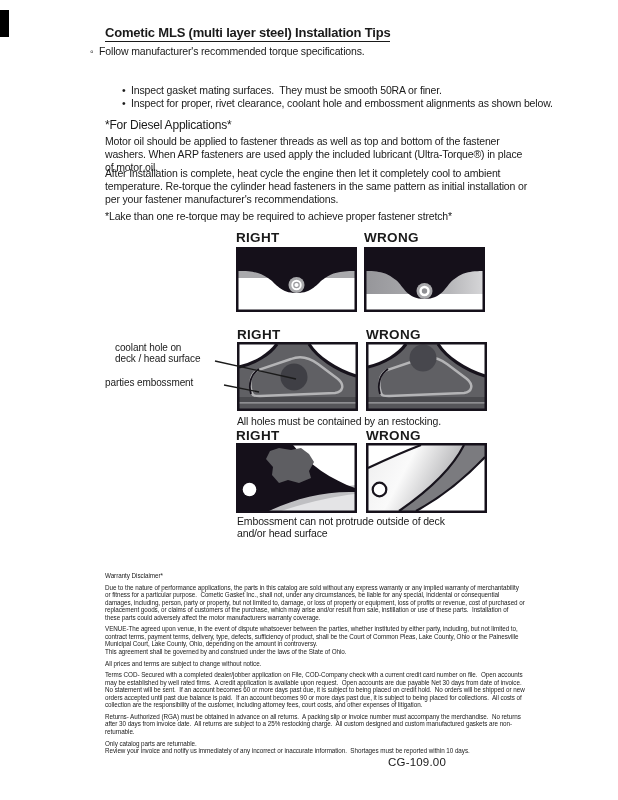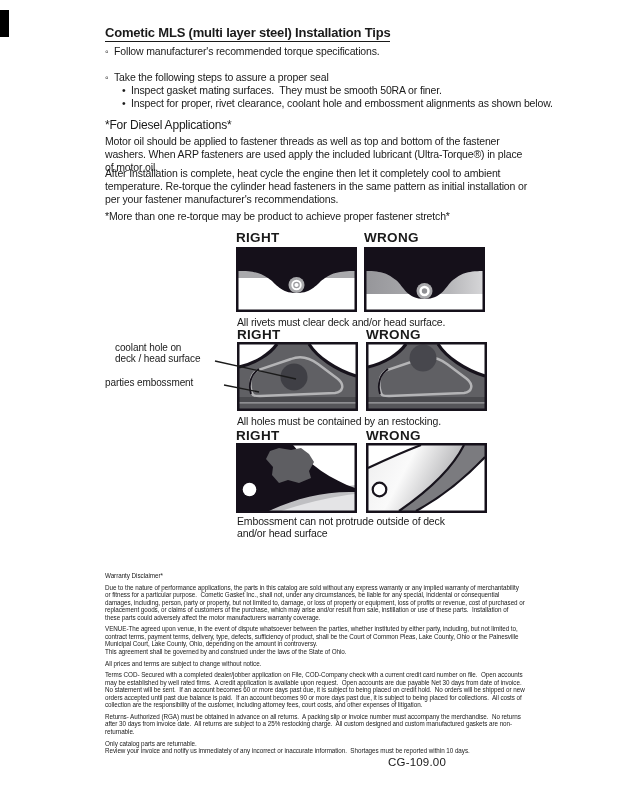--- a/index.html
+++ b/index.html
@@ -8,21 +8,21 @@
     font-family:"Liberation Sans", sans-serif;color:#1a1a1a;
   }
   .abs{position:absolute;}
   .reg-mark{position:absolute;left:0;top:10px;width:9px;height:27px;background:#000;}
   .title{
     position:absolute;left:105px;top:25px;margin:0;
     font-size:13px;font-weight:bold;letter-spacing:-0.2px;
     border-bottom:1.5px solid #1a1a1a;padding-bottom:1px;display:inline-block;
   }
   .body-text{font-size:10.5px;letter-spacing:-0.15px;line-height:13px;}
-  .bullet-line{position:absolute;left:105px;white-space:pre;}
+  .bullet-line{position:absolute;left:90px;white-space:pre;}
   .bullet-line .marker{display:inline-block;width:9px;}
   .sub{left:122px;}
   .para{position:absolute;left:105px;width:424px;margin:0;white-space:pre-wrap;}
   .bold{font-weight:normal;}
   .fig-label{
     position:absolute;width:121px;text-align:left;
     font-size:13.5px;font-weight:bold;letter-spacing:0.3px;
   }
   .fig-caption{position:absolute;left:237px;font-size:10.5px;letter-spacing:-0.15px;line-height:12px;white-space:pre;}
   .fig-svg{position:absolute;display:block;}
@@ -35,28 +35,27 @@
 </head>
 <body>
 
 <div class="page">
 
   <div class="reg-mark"></div>
 
   <h1 class="title">Cometic MLS (multi layer steel) Installation Tips</h1>
 
   <div class="bullet-line body-text" style="top:45px"><span class="marker">◦</span><span>Follow manufacturer's recommended torque specifications.</span></div>
-  <div class="bullet-line body-text" style="top:71px"><span class="marker">◦</span><span>Take the following steps to assure a proper seal</span></div>
   <div class="bullet-line body-text sub" style="top:84px"><span class="marker">•</span><span>Inspect gasket mating surfaces.  They must be smooth 50RA or finer.</span></div>
   <div class="bullet-line body-text sub" style="top:97px"><span class="marker">•</span><span>Inspect for proper, rivet clearance, coolant hole and embossment alignments as shown below.</span></div>
 
   <div class="abs bold" style="left:105px;top:118px;font-size:12px;letter-spacing:-0.2px">*For Diesel Applications*</div>
   <p class="para body-text" style="top:135px">Motor oil should be applied to fastener threads as well as top and bottom of the fastener washers. When ARP fasteners are used apply the included lubricant (Ultra-Torque®) in place of motor oil.</p>
   <p class="para body-text" style="top:167px">After Installation is complete, heat cycle the engine then let it completely cool to ambient temperature. Re-torque the cylinder head fasteners in the same pattern as initial installation or per your fastener manufacturer's recommendations.</p>
-  <p class="para body-text" style="top:210px">*More than one re-torque may be product to achieve proper fastener stretch*</p>
+  <p class="para body-text" style="top:210px">*Lake than one re-torque may be required to achieve proper fastener stretch*</p>
 
   <div class="fig-label" style="left:236px;top:230px">RIGHT</div>
   <div class="fig-label" style="left:364px;top:230px">WRONG</div>
 
   <svg class="fig-svg" style="left:236px;top:247px" width="121" height="65" viewBox="0 0 121 65">
     <rect x="0" y="0" width="121" height="65" fill="#ffffff"></rect>
     <rect x="2" y="24" width="117" height="7" fill="#a9a9ac"></rect>
     <path d="M2,2 H119 V24 C102,24 97,26 89,31 C80,37 77,46 60.5,46 C44,46 41,37 32,31 C24,26 19,24 2,24 Z" fill="#15101a"></path>
     <circle cx="60.5" cy="38" r="8" fill="#a9a9ac"></circle>
     <circle cx="60.5" cy="38" r="5.2" fill="#ffffff"></circle>
@@ -74,21 +73,20 @@
     </defs>
     <rect x="0" y="0" width="121" height="65" fill="#ffffff"></rect>
     <rect x="2" y="24" width="117" height="23" fill="url(#g1v)"></rect>
     <path d="M2,2 H119 V24 C102,24 97,27 89,33 C81,40 78,52 60.5,52 C43,52 40,40 32,33 C24,27 19,24 2,24 Z" fill="#15101a"></path>
     <circle cx="60.5" cy="44" r="8" fill="#a9a9ac"></circle>
     <circle cx="60.5" cy="44" r="5.2" fill="#ffffff"></circle>
     <circle cx="60.5" cy="44" r="2.7" fill="#8f8f93"></circle>
     <rect x="1.25" y="1.25" width="118.5" height="62.5" fill="none" stroke="#15101a" stroke-width="2.5"></rect>
   </svg>
 
-  <div class="fig-caption" style="top:316px">All rivets must clear deck and/or head surface.</div>
 
   <div class="fig-label" style="left:237px;top:327px">RIGHT</div>
   <div class="fig-label" style="left:366px;top:327px">WRONG</div>
 
   <div class="anno" style="left:115px;top:342px;width:98px">coolant hole on
 deck / head surface</div>
   <div class="anno" style="left:105px;top:377px;width:118px">parties embossment</div>
 
   <svg class="fig-svg" style="left:237px;top:342px" width="121" height="69" viewBox="0 0 121 69">
     <rect x="0" y="0" width="121" height="69" fill="#606064"></rect>

